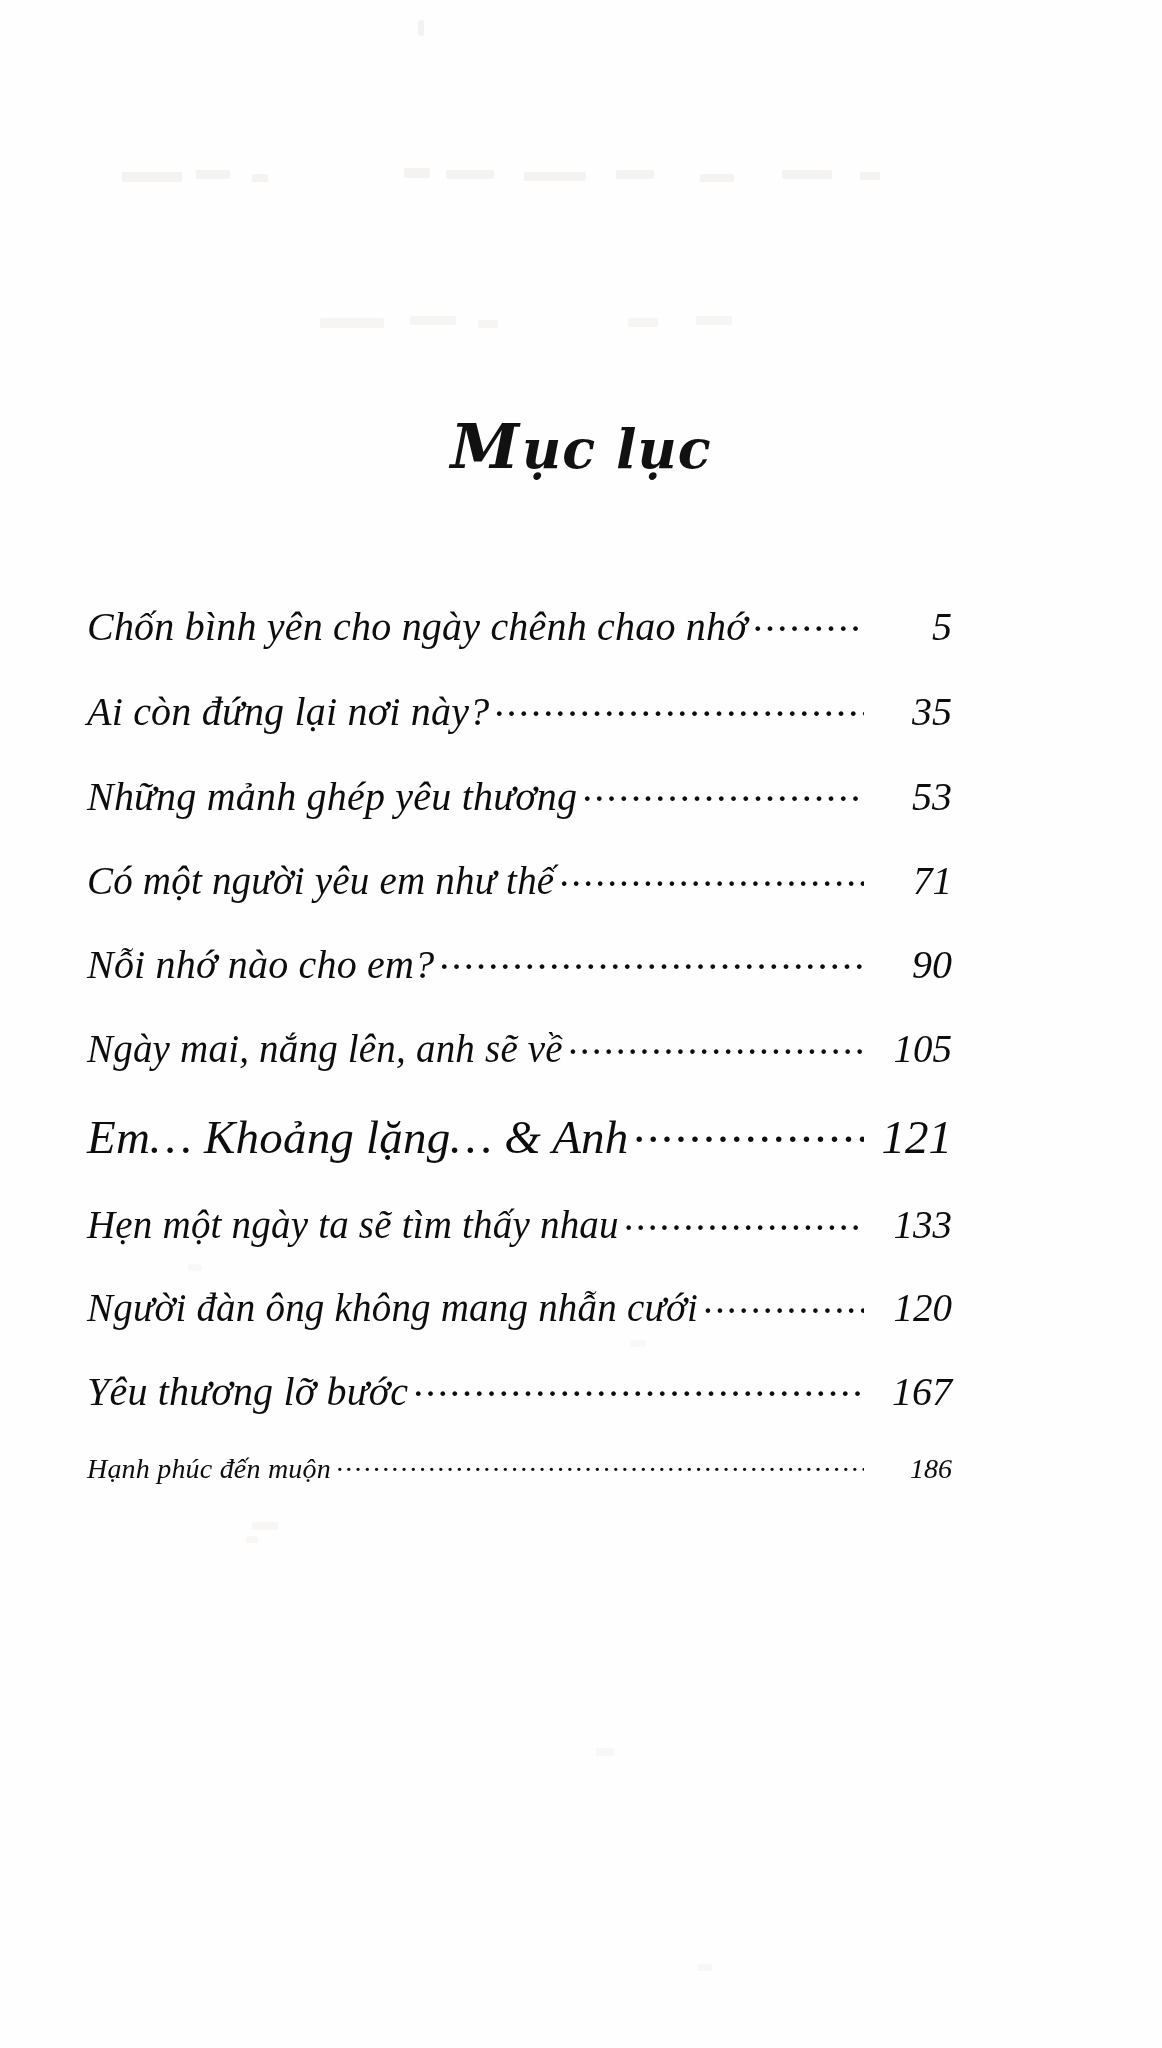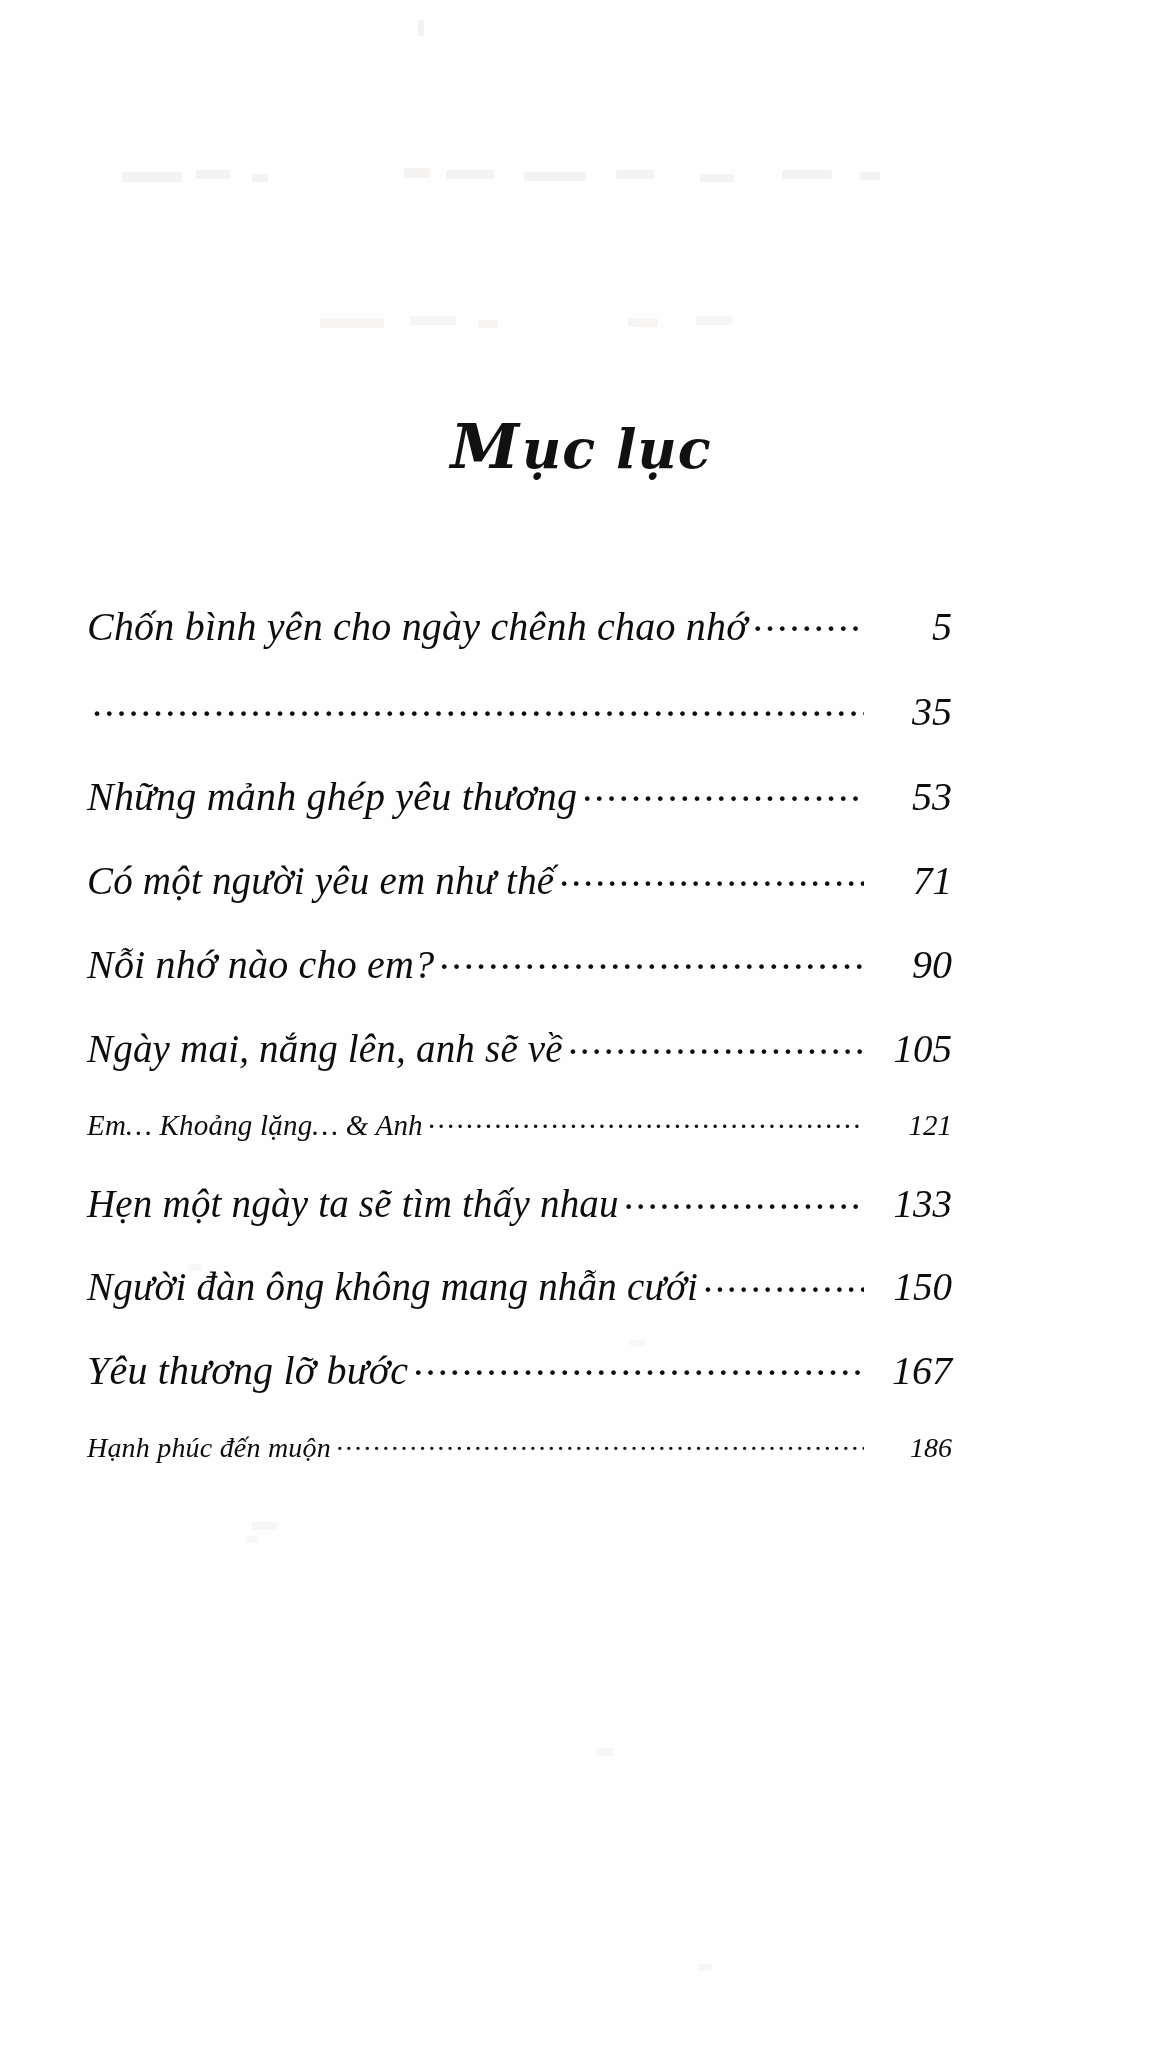--- a/index.html
+++ b/index.html
@@ -92,21 +92,21 @@
     font-style: italic;
   }
 
   
   .toc-row:nth-child(1) { font-size: 40px; }
   .toc-row:nth-child(2) { font-size: 40px; }
   .toc-row:nth-child(3) { font-size: 40px; justify-content: space-between; }
   .toc-row:nth-child(4) { font-size: 39px; }
   .toc-row:nth-child(5) { font-size: 40px; }
   .toc-row:nth-child(6) { font-size: 39px; }
-  .toc-row:nth-child(7) { font-size: 29px; }
+  .toc-row:nth-child(7) { font-size: 47px; }
   .toc-row:nth-child(8) { font-size: 39px; }
   .toc-row:nth-child(9) { font-size: 39px; }
   .toc-row:nth-child(10) { font-size: 40px; }
   .toc-row:nth-child(11) { font-size: 28px; }
 </style>
 </head>
 <body>
 
 <div class="page">
 
@@ -141,20 +141,21 @@
 
   <div class="toc-list">
 
     <div class="toc-row">
       <span class="title">Chốn bình yên cho ngày chênh chao nhớ</span>
       <span class="leaders"></span>
       <span class="page-num">5</span>
     </div>
 
     <div class="toc-row">
+      <span class="title">Ai còn đứng lại nơi này?</span>
       <span class="leaders"></span>
       <span class="page-num">35</span>
     </div>
 
     <div class="toc-row">
       <span class="title">Những mảnh ghép yêu thương</span>
       <span class="leaders"></span>
       <span class="page-num">53</span>
     </div>
 
@@ -184,21 +185,21 @@
 
     <div class="toc-row">
       <span class="title">Hẹn một ngày ta sẽ tìm thấy nhau</span>
       <span class="leaders"></span>
       <span class="page-num">133</span>
     </div>
 
     <div class="toc-row">
       <span class="title">Người đàn ông không mang nhẫn cưới</span>
       <span class="leaders"></span>
-      <span class="page-num">150</span>
+      <span class="page-num">120</span>
     </div>
 
     <div class="toc-row">
       <span class="title">Yêu thương lỡ bước</span>
       <span class="leaders"></span>
       <span class="page-num">167</span>
     </div>
 
     <div class="toc-row">
       <span class="title">Hạnh phúc đến muộn</span>

